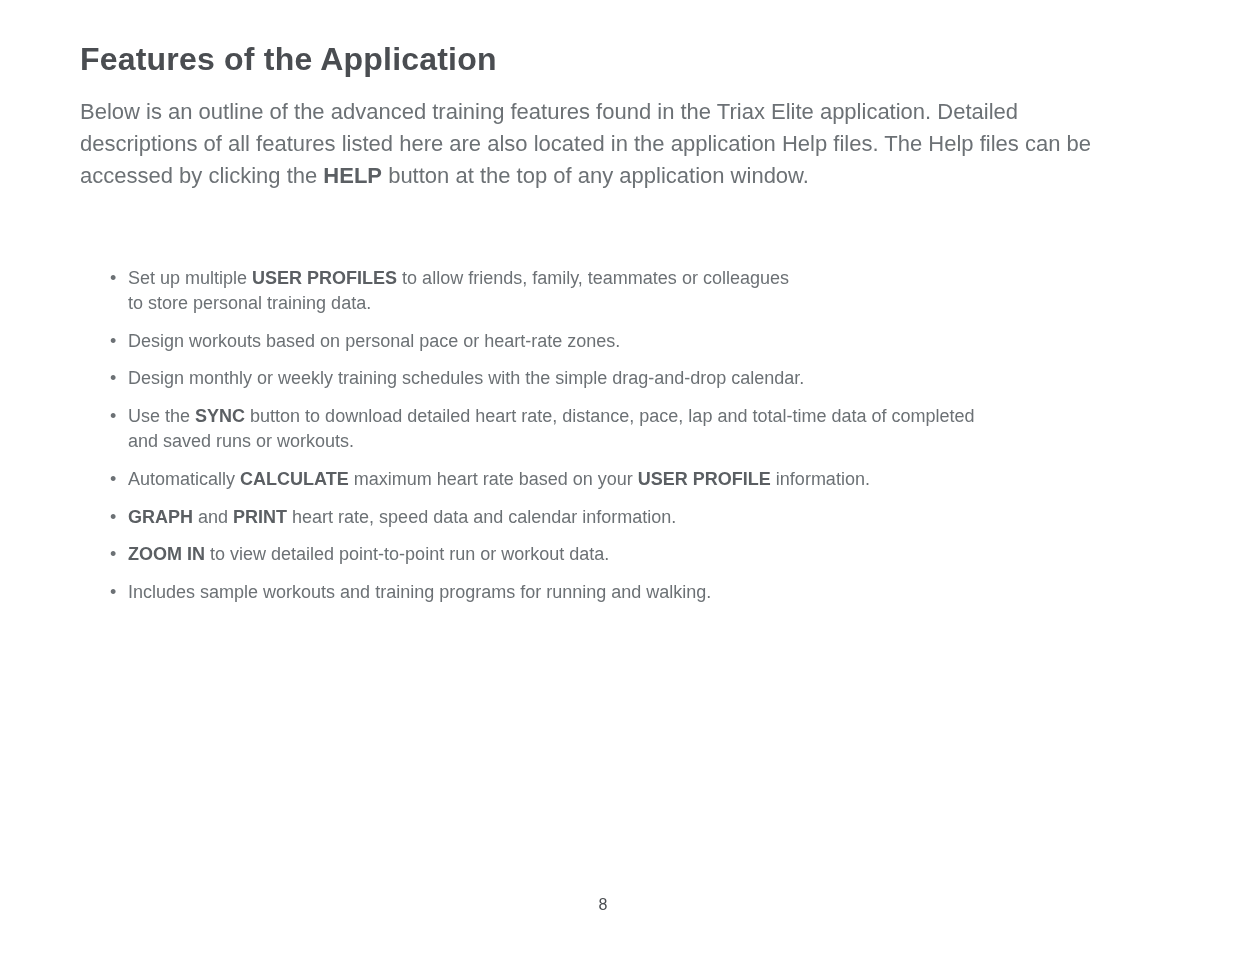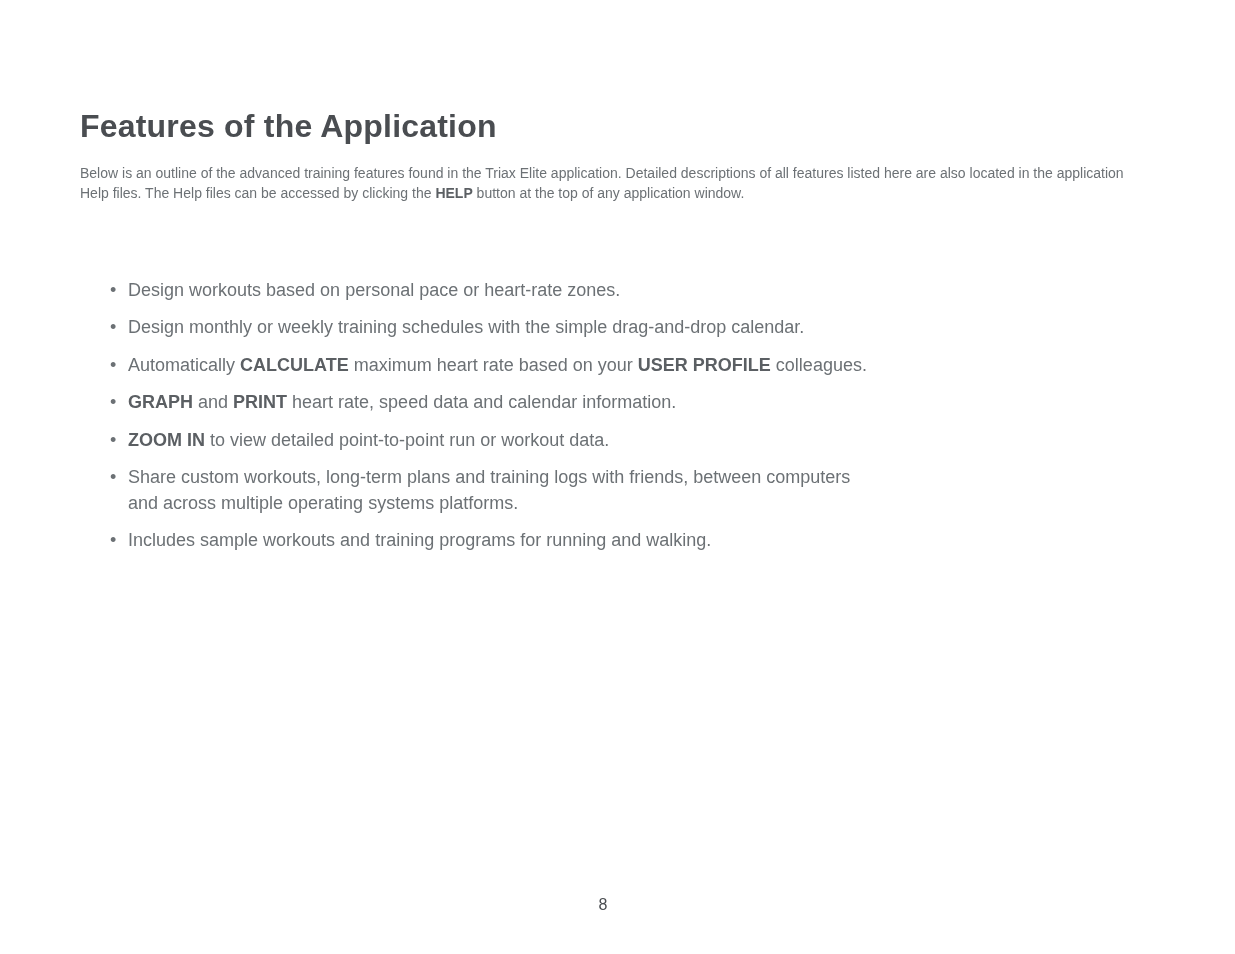--- a/index.html
+++ b/index.html
@@ -8,33 +8,33 @@
     width: 1235px;
     height: 954px;
     background: #ffffff;
     font-family: "Helvetica Neue", Helvetica, Arial, sans-serif;
     color: #62666a;
   }
   .page {
     box-sizing: border-box;
     width: 1206px;
     height: 954px;
-    padding: 108px 80px 0 80px;
+    padding: 41px 80px 0 80px;
     position: relative;
   }
   h1.title {
     margin: 0 0 18px 0;
     color: #4a4d51;
     font-size: 32px;
     font-weight: 600;
     letter-spacing: 0.2px;
   }
   p.intro {
     margin: 0;
-    font-size: 14px;
+    font-size: 22px;
     line-height: 1.45;
     color: #6c7175;
     max-width: 1080px;
   }
   p.intro b {
     color: #5b5f63;
     font-weight: 600;
   }
   ul.features {
     margin: 74px 0 0 0;
@@ -77,25 +77,27 @@
 </head>
 <body>
 
 <div class="page">
 
   <h1 class="title">Features of the Application</h1>
 
   <p class="intro"><span class="seg">Below is an outline of the advanced training features found in the Triax Elite application. Detailed descriptions of all features listed here are also located in the application Help files. The Help files can be accessed by clicking the </span><b class="seg">HELP</b><span class="seg"> button at the top of any application window.</span></p>
 
   <ul class="features">
+      <li><span class="seg">Set up multiple </span><b class="seg">USER PROFILES</b><span class="seg"> to allow friends, family, teammates or colleagues
+to store personal training data.</span></li>
       <li><span class="seg">Design workouts based on personal pace or heart-rate zones.</span></li>
       <li><span class="seg">Design monthly or weekly training schedules with the simple drag-and-drop calendar.</span></li>
-      <li><span class="seg">Automatically </span><b class="seg">CALCULATE</b><span class="seg"> maximum heart rate based on your </span><b class="seg">USER PROFILE</b><span class="seg"> colleagues.</span></li>
+      <li><span class="seg">Use the </span><b class="seg">SYNC</b><span class="seg"> button to download detailed heart rate, distance, pace, lap and total-time data of completed
+and saved runs or workouts.</span></li>
+      <li><span class="seg">Automatically </span><b class="seg">CALCULATE</b><span class="seg"> maximum heart rate based on your </span><b class="seg">USER PROFILE</b><span class="seg"> information.</span></li>
       <li><b class="seg">GRAPH</b><span class="seg"> and </span><b class="seg">PRINT</b><span class="seg"> heart rate, speed data and calendar information.</span></li>
       <li><b class="seg">ZOOM IN</b><span class="seg"> to view detailed point-to-point run or workout data.</span></li>
-      <li><span class="seg">Share custom workouts, long-term plans and training logs with friends, between computers
-and across multiple operating systems platforms.</span></li>
       <li><span class="seg">Includes sample workouts and training programs for running and walking.</span></li>
     </ul>
 
   <div class="page-num">8</div>
 
 </div>
 
 </body></html>

